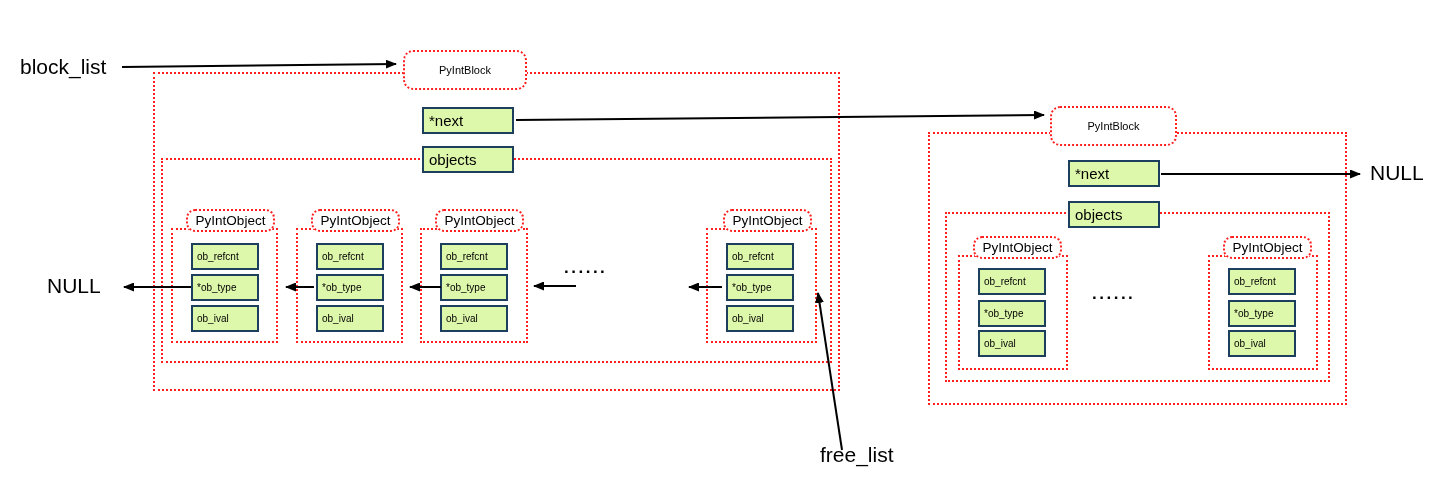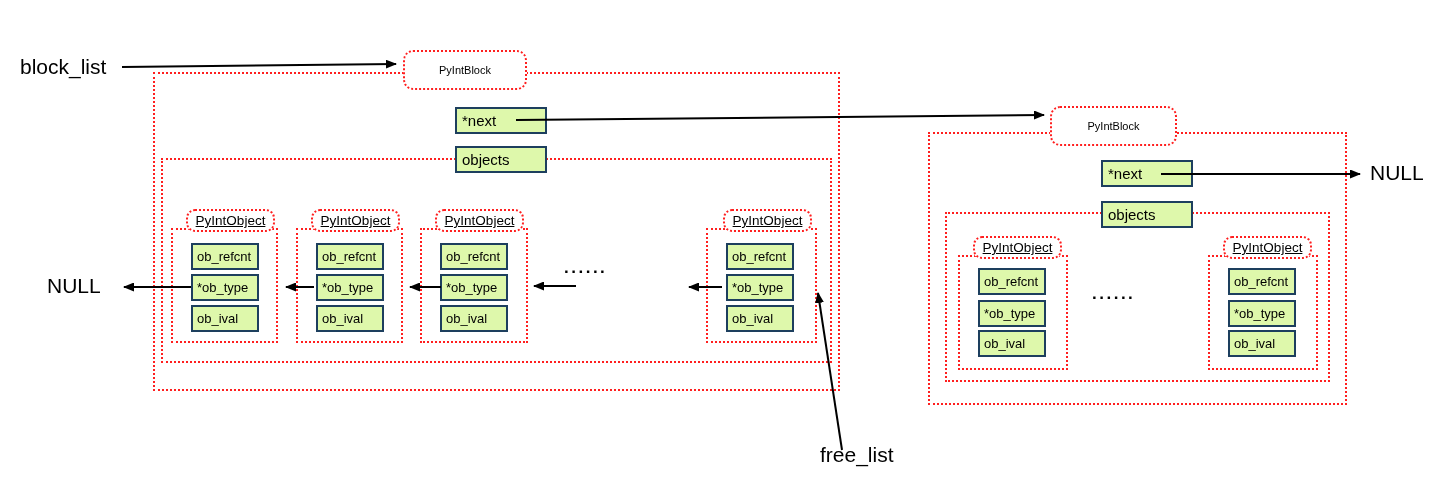--- a/index.html
+++ b/index.html
@@ -26,47 +26,45 @@
     position:absolute;
     top:-21px;left:13px;width:89px;height:23px;
     background:#ffffff;
     border:2px dotted var(--dotted,#ff1f1f);
     border-radius:9px;
     box-sizing:border-box;
     text-align:center;
     font-size:13.5px;
     line-height:19px;
     z-index:5;
-    text-decoration:underline;
   }
   .ptr{
     position:absolute;
     width:92px;height:27px;
     background:var(--cellfill,#def8ab);
     border:2px solid var(--cellborder,#1d3f5e);
     box-sizing:border-box;
     font-size:15px;
     line-height:23px;
     padding-left:5px;
     z-index:6;
-    margin-left:33px;
   }
   .group{
     position:absolute;
     border:2px dotted var(--dotted,#ff1f1f);
     box-sizing:border-box;
     z-index:4;
   }
   .cell{
     position:absolute;
     left:18px;width:68px;height:27px;
     background:var(--cellfill,#def8ab);
     border:2px solid var(--cellborder,#1d3f5e);
     box-sizing:border-box;
-    font-size:13px;
+    font-size:10px;
     line-height:23px;
     padding-left:4px;
     z-index:6;
   }
   .big-label{
     position:absolute;
     font-size:21px;
     white-space:nowrap;
     z-index:7;
   }

